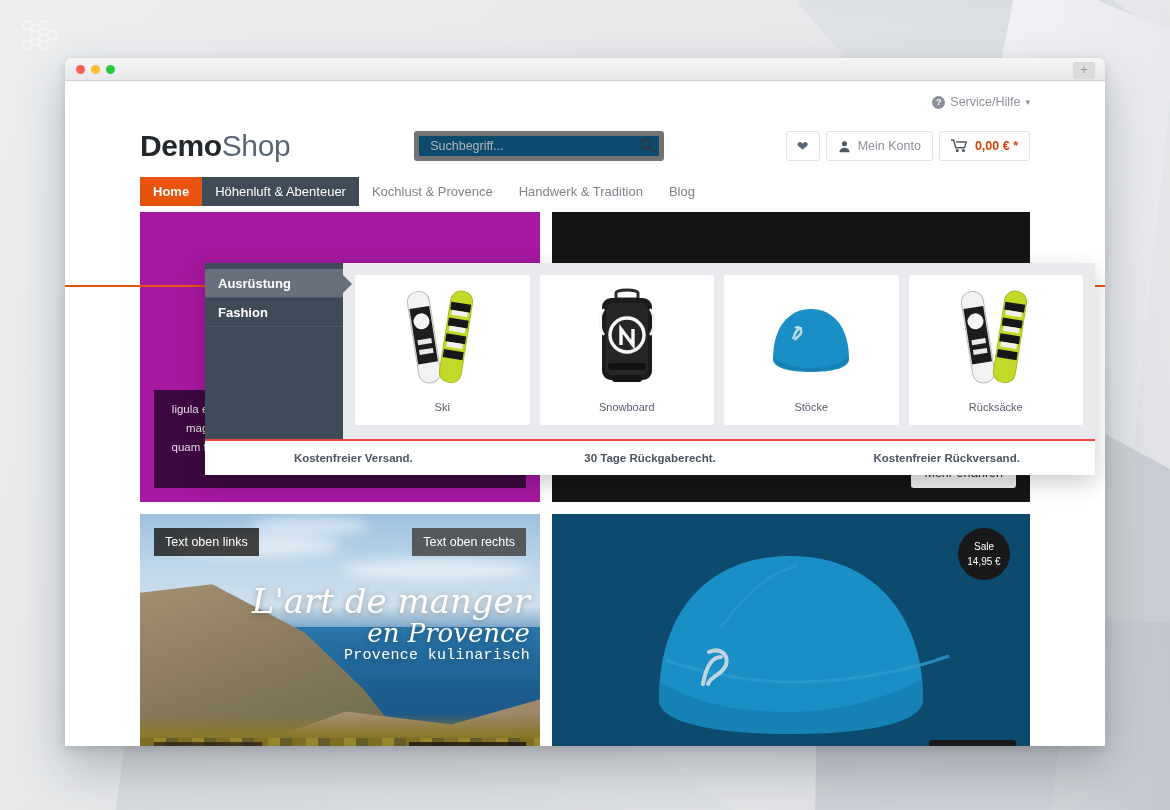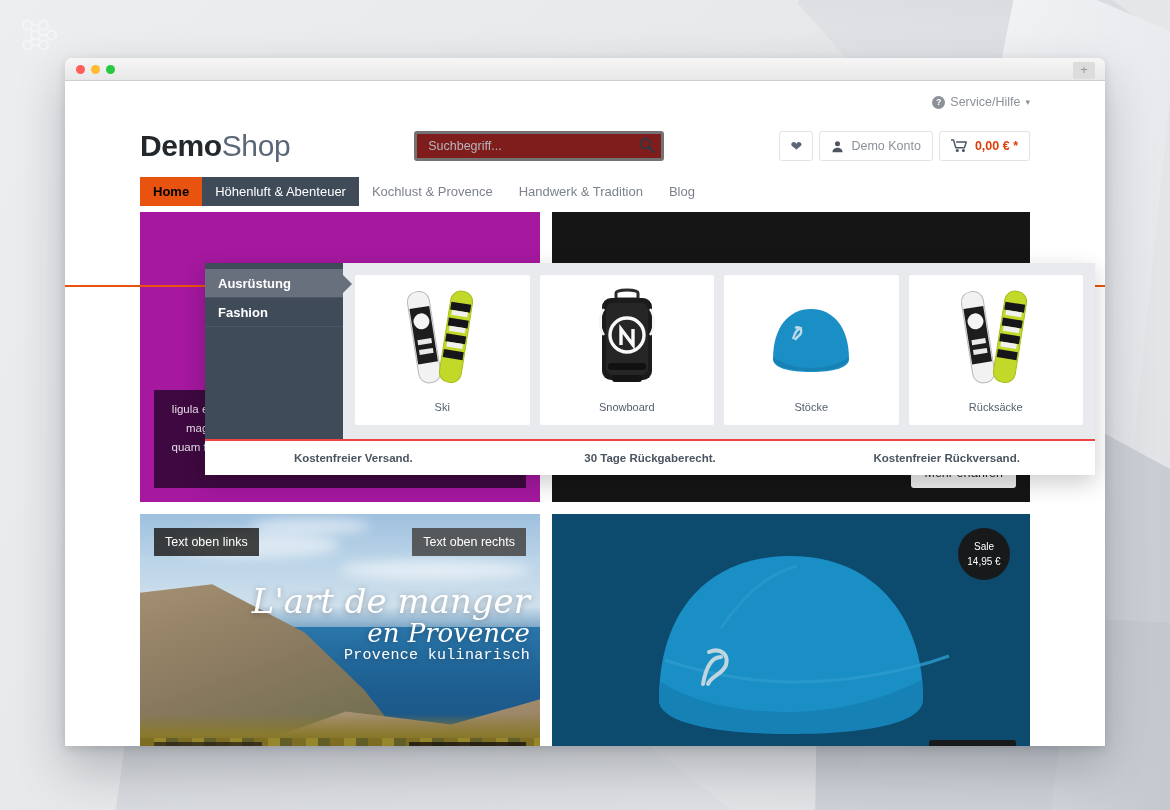--- a/index.html
+++ b/index.html
@@ -96,22 +96,22 @@
 
   
   .brand-row { display: flex; align-items: center; height: 62px; }
   .logo { font-size: 30px; letter-spacing: -.4px; }
   .logo b { color: #23282d; font-weight: bold; }
   .logo span { color: #5b6776; font-weight: normal; }
 
   .search-wrap { margin-left: 124px; width: 250px; position: relative; }
   .search-input {
     width: 100%; height: 30px;
-    border: 3px solid #737373; border-radius: 3px;
-    background: #7f1d1d; padding: 0 34px 0 11px;
+    border: 5px solid #737373; border-radius: 3px;
+    background: #0c4a6e; padding: 0 34px 0 11px;
     font-size: 12.5px; color: #9ba0a7;
     font-family: "Liberation Sans", sans-serif;
   }
   .search-input::placeholder { color: #b3b7bd; }
   .search-btn {
     position: absolute; right: 1px; top: 1px; width: 32px; height: 28px;
     background: none; border: 0; cursor: pointer;
   }
 
   .head-actions { margin-left: auto; display: flex; gap: 6px; align-items: center; }
@@ -123,21 +123,21 @@
   .hbtn.icon-only { width: 34px; justify-content: center; padding: 0; }
   .heart { color: #5b6776; font-size: 14px; }
   .price { color: #d9400b; font-weight: bold; font-size: 12.5px; }
 
   
   .nav-row { display: flex; align-items: stretch; height: 29px; position: relative; z-index: 5; }
   .nav-item {
     display: flex; align-items: center; padding: 0 13px;
     font-size: 13px; color: #7d838c; cursor: pointer; white-space: nowrap;
   }
-  .nav-item.home { background: #e8530f; color: #000000; font-weight: bold; }
+  .nav-item.home { background: #e8530f; color: #ffffff; font-weight: bold; }
   .nav-item.active { background: #3f4b59; color: #fff; }
   .nav-underline {
     position: absolute; left: 0; right: 0; top: 204px; height: 2px;
     background: #e8530f; z-index: 2;
   }
 
   
   #dropdown {
     position: absolute; left: 140px; top: 182px;
     width: 890px; background: #fff;
@@ -319,21 +319,21 @@
 
           <div class="head-actions">
             <div class="hbtn icon-only">
               <span class="heart">❤</span>
             </div>
             <div class="hbtn">
               <svg width="13" height="13" viewBox="0 0 16 16">
                 <circle cx="8" cy="4.6" r="3.1" fill="#4d5661"></circle>
                 <path d="M1.8 15c0-3.6 2.8-5.6 6.2-5.6S14.2 11.4 14.2 15z" fill="#4d5661"></path>
               </svg>
-              <span>Demo Konto</span>
+              <span>Mein Konto</span>
             </div>
             <div class="hbtn">
               <svg width="17" height="14" viewBox="0 0 20 16">
                 <path d="M0 1h3l2.6 9h10.2l2.2-6.6H6" fill="none" stroke="#4d5661" stroke-width="1.7" stroke-linejoin="round"></path>
                 <circle cx="7.4" cy="13.4" r="1.8" fill="#4d5661"></circle>
                 <circle cx="14.6" cy="13.4" r="1.8" fill="#4d5661"></circle>
               </svg>
               <span class="price">0,00 € *</span>
             </div>
           </div>

